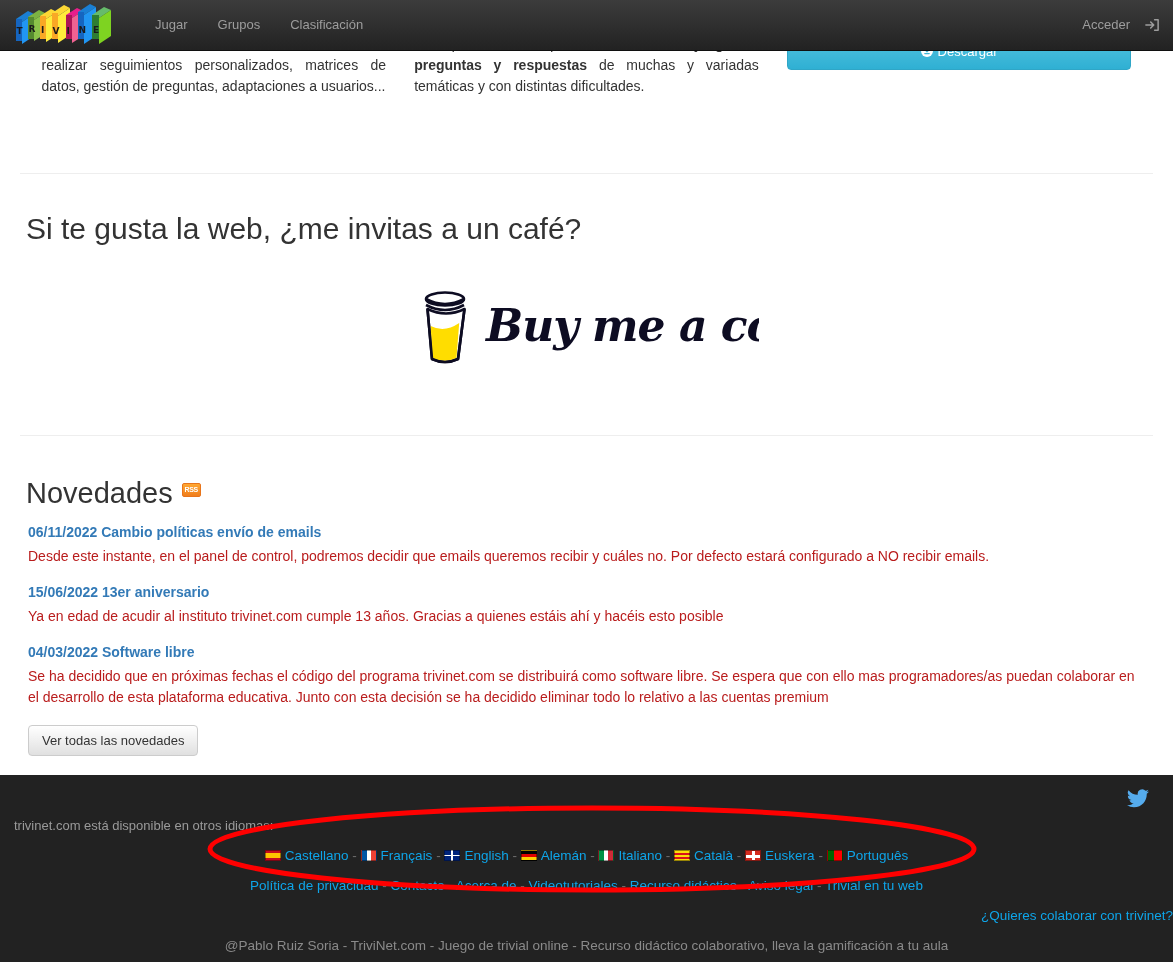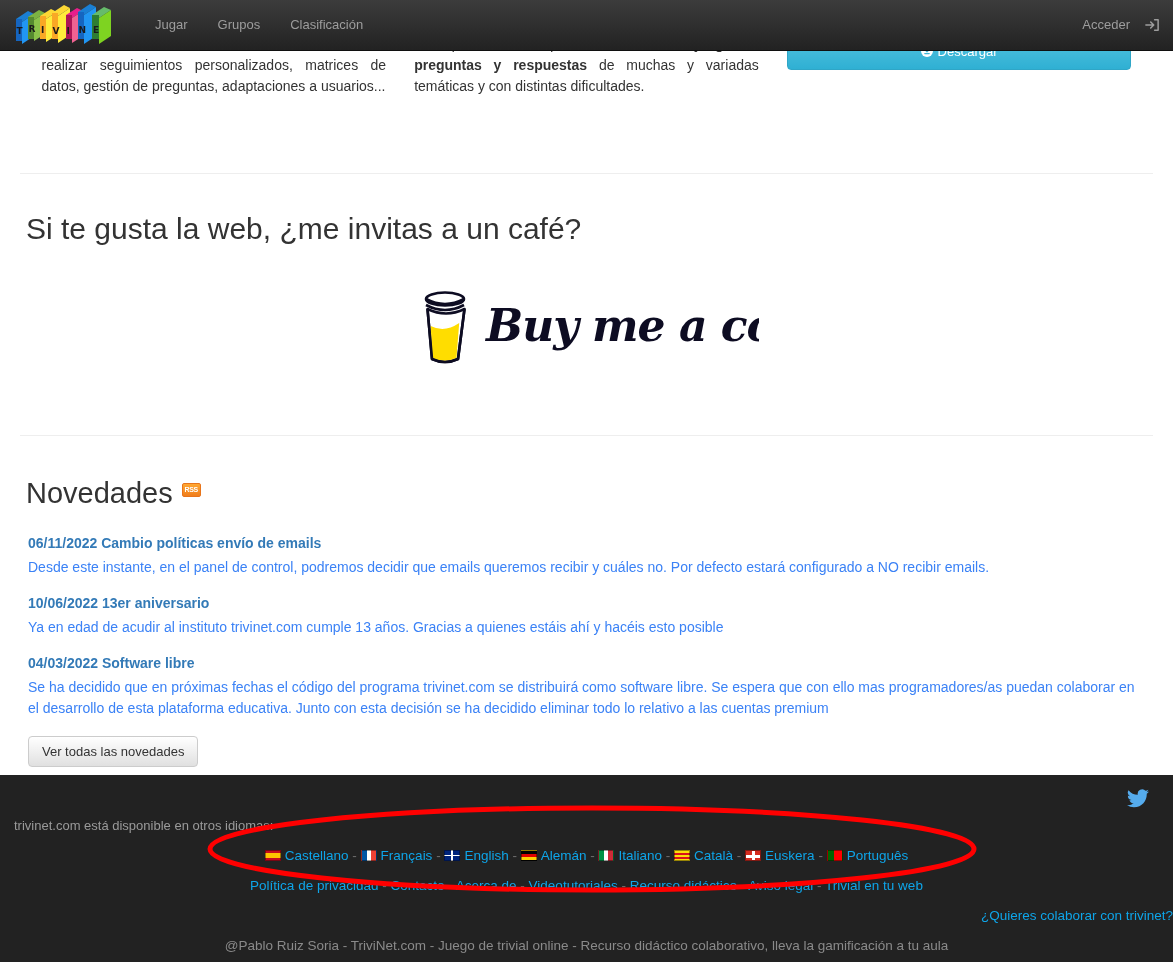--- a/index.html
+++ b/index.html
@@ -171,34 +171,34 @@
     cursor: pointer;
   }
   .bmc-inner { display: inline-block; }
 
   
   .news {
     position: absolute;
     left: 0; top: 520px;
     width: 1173px;
   }
-  .news-inner { width: 1145px; margin: 15px auto; padding: 0 14px; }
+  .news-inner { width: 1145px; margin: 4px auto; padding: 0 14px; }
   .news-head {
     display: block;
     color: #337ab7;
     font-size: 14px;
     font-weight: bold;
     text-decoration: none;
     margin: 0 0 6px 0;
     cursor: pointer;
   }
   .news-body {
     font-size: 14px;
     line-height: 21px;
-    color: #3b82f6;
+    color: #b91c1c;
     margin: 0 0 17px 0;
   }
   .btn-news {
     display: inline-block;
     padding: 7px 13px;
     font-size: 13px;
     color: #333;
     background: linear-gradient(to bottom, #ffffff 0%, #e0e0e0 100%);
     border: 1px solid #cccccc;
     border-radius: 4px;
@@ -351,21 +351,21 @@
 
   <h2 class="section-title" id="news-title">
     <span>Novedades</span><span class="rss-badge"></span>
   </h2>
 
   <div class="news">
     <div class="news-inner">
       <a class="news-head">06/11/2022 Cambio políticas envío de emails</a>
       <p class="news-body">Desde este instante, en el panel de control, podremos decidir que emails queremos recibir y cuáles no. Por defecto estará configurado a NO recibir emails.</p>
 
-      <a class="news-head">10/06/2022 13er aniversario</a>
+      <a class="news-head">15/06/2022 13er aniversario</a>
       <p class="news-body">Ya en edad de acudir al instituto trivinet.com cumple 13 años. Gracias a quienes estáis ahí y hacéis esto posible</p>
 
       <a class="news-head">04/03/2022 Software libre</a>
       <p class="news-body">Se ha decidido que en próximas fechas el código del programa trivinet.com se distribuirá como software libre. Se espera que con ello mas programadores/as puedan colaborar en el desarrollo de esta plataforma educativa. Junto con esta decisión se ha decidido eliminar todo lo relativo a las cuentas premium</p>
 
       <button class="btn-news">Ver todas las novedades</button>
     </div>
   </div>
 
 </div>

